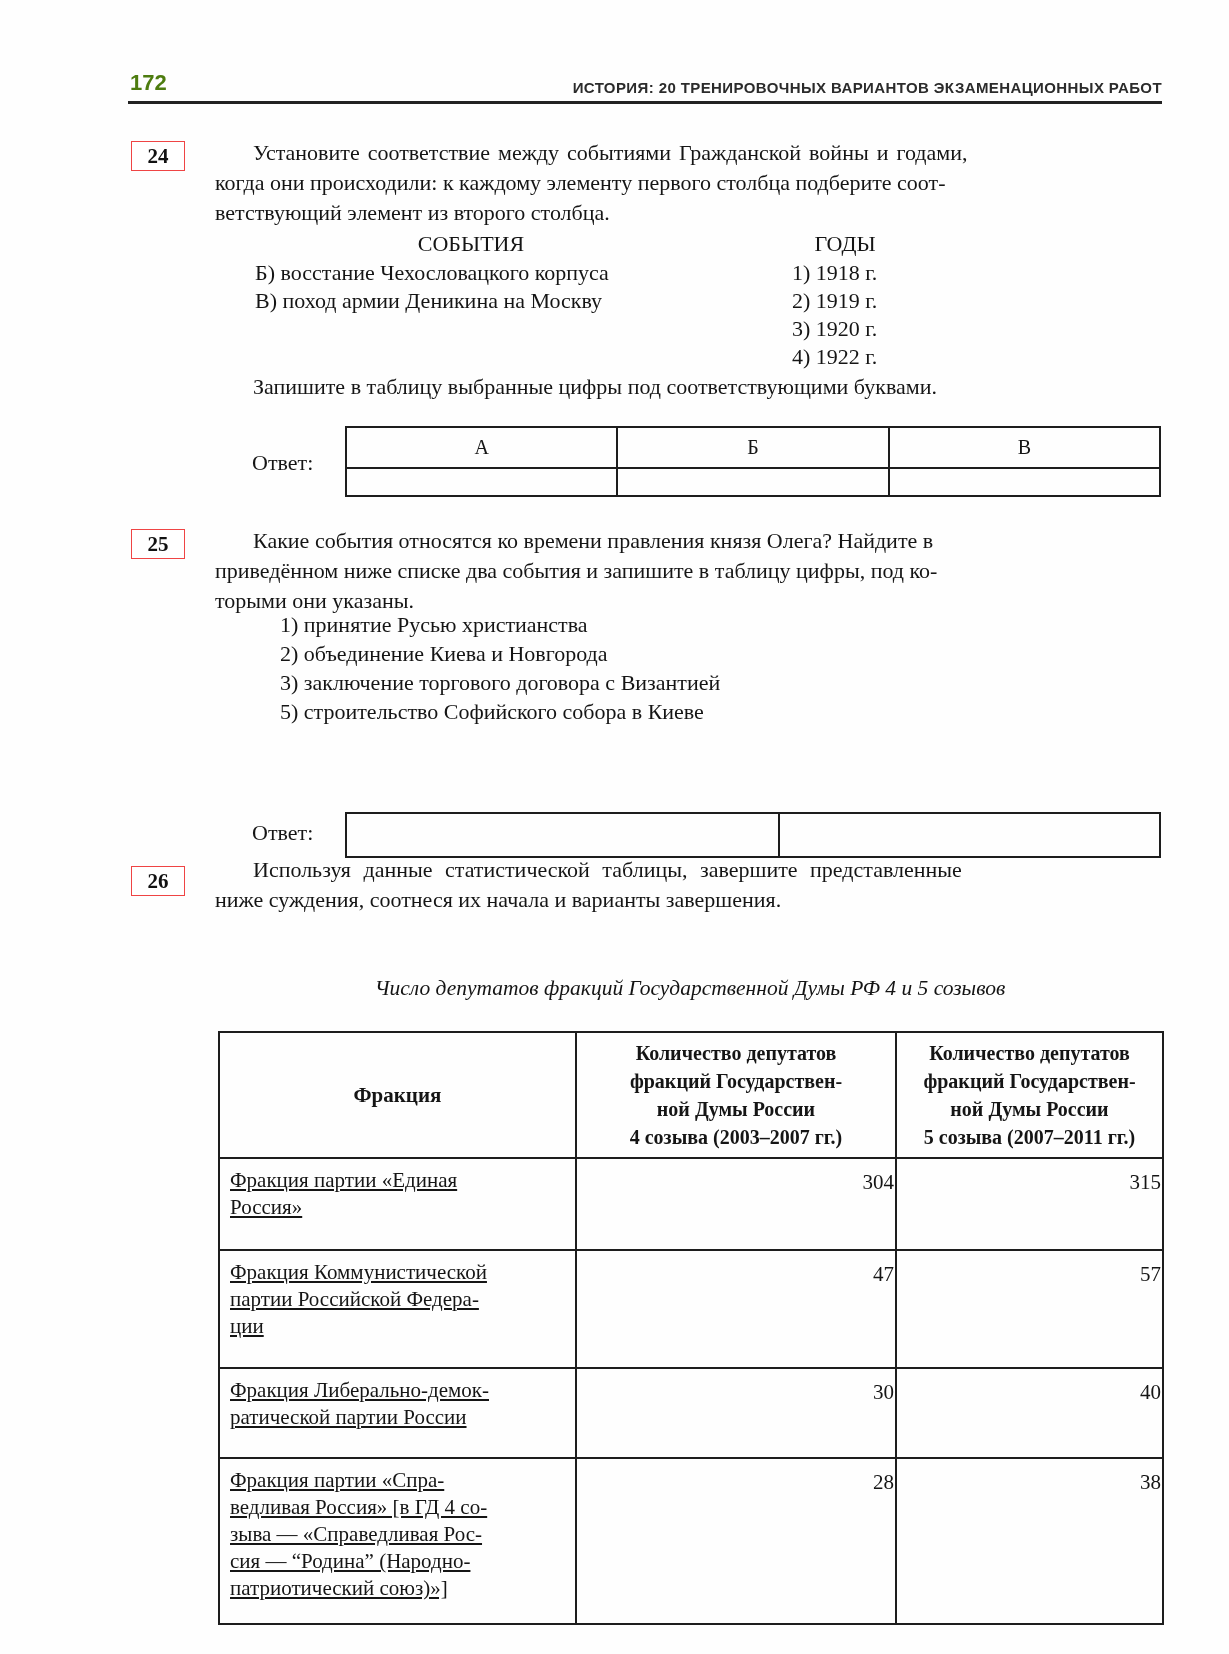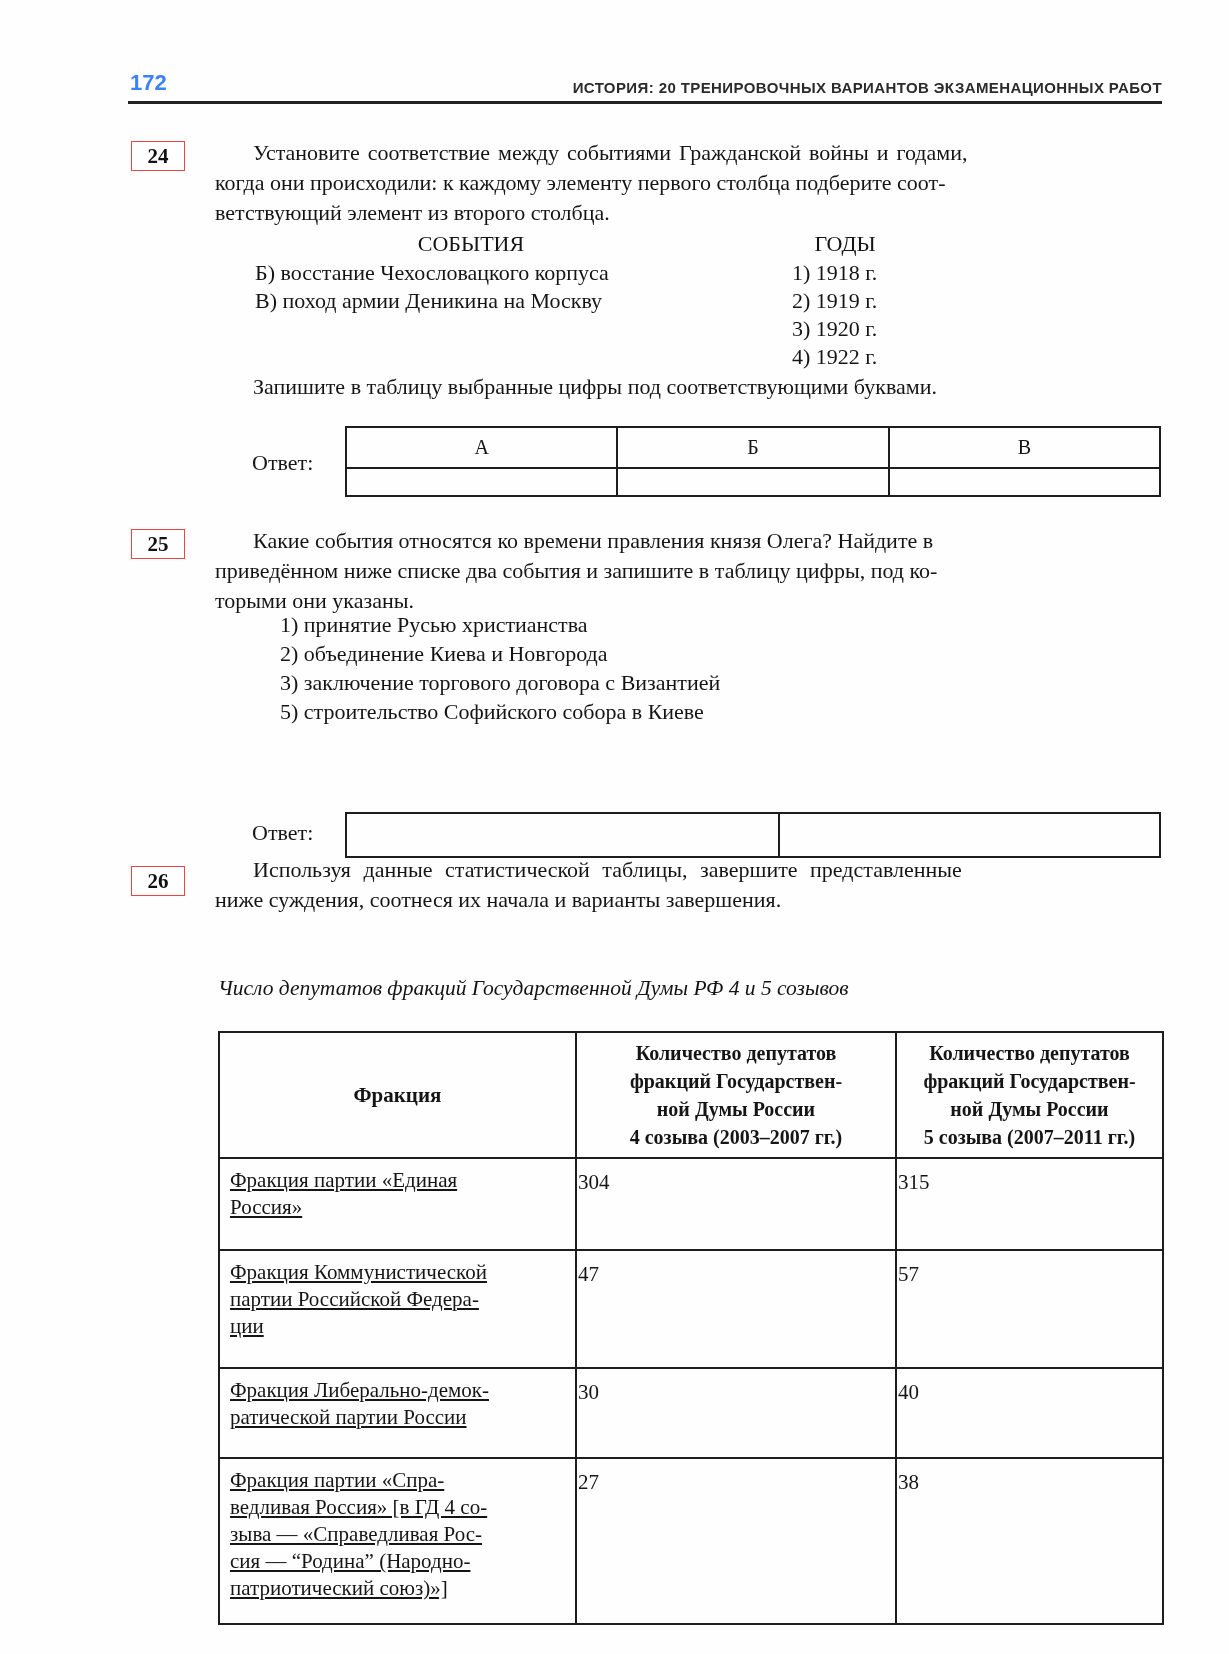--- a/index.html
+++ b/index.html
@@ -9,21 +9,21 @@
     margin:0 auto;
     background:#fefefe;
     color:#171717;
     font-family:"Liberation Serif","DejaVu Serif",serif;
     overflow:hidden;
   }
   
   .page-number{
     position:absolute;left:130px;top:70px;
     font-family:"Liberation Sans","DejaVu Sans",sans-serif;
-    font-weight:bold;font-size:22px;color:#3b82f6;
+    font-weight:bold;font-size:22px;color:#4d7c0f;
   }
   .running-head{
     position:absolute;right:67px;top:79px;
     font-family:"Liberation Sans","DejaVu Sans",sans-serif;
     font-weight:bold;font-size:15px;letter-spacing:.4px;color:#2b2b2b;
   }
   .head-rule{
     position:absolute;left:128px;top:101px;width:1034px;height:3px;
     background:#232323;
   }
@@ -44,39 +44,39 @@
   .match-col{position:absolute;font-size:22px;line-height:28px;color:#151515;margin-left:27px;}
   .match-col .col-head{text-align:center;margin-bottom:1px;}
   
   .answer-label{position:absolute;left:252px;font-size:22px;color:#151515;}
   table.ans{position:absolute;left:345px;border-collapse:collapse;table-layout:fixed;}
   table.ans td{border:2px solid #1d1d1d;text-align:center;vertical-align:middle;
     font-size:20px;color:#151515;padding:0;}
   
   .table-title{
     position:absolute;left:218px;top:976px;width:944px;
-    font-style:italic;font-size:21.5px;color:#141414;
+    text-align:center;font-style:italic;font-size:21.5px;color:#141414;
   }
   table.stats{
     position:absolute;left:218px;top:1031px;width:944px;
     border-collapse:collapse;table-layout:fixed;
     font-size:21px;color:#151515;
   }
   table.stats td,table.stats th{border:2px solid #1d1d1d;}
   table.stats th{
     font-weight:bold;font-size:20px;line-height:28px;
     text-align:center;vertical-align:middle;white-space:pre-line;padding:6px 4px;
   }
   table.stats th.fr-head{font-size:21px;}
   table.stats td.faction{
     text-align:left;vertical-align:top;white-space:pre-line;
     line-height:27px;padding:8px 16px 6px 10px;text-decoration:underline;
   }
   table.stats td.num{
-    text-align:left;vertical-align:top;padding-top:11px;font-size:21px;
+    text-align:right;vertical-align:top;padding-top:11px;font-size:21px;
   }
 </style>
 </head>
 <body>
 
 <div class="page">
 
   <div class="page-number">172</div>
   <div class="running-head">ИСТОРИЯ: 20 ТРЕНИРОВОЧНЫХ ВАРИАНТОВ ЭКЗАМЕНАЦИОННЫХ РАБОТ</div>
   <div class="head-rule"></div>
@@ -198,20 +198,20 @@
 ратической партии России</td>
         <td class="num">30</td>
         <td class="num">40</td>
       </tr>
       <tr>
         <td class="faction" style="height:150px">Фракция партии «Спра-
 ведливая Россия» [в ГД 4 со-
 зыва — «Справедливая Рос-
 сия — “Родина” (Народно-
 патриотический союз)»]</td>
-        <td class="num">27</td>
+        <td class="num">28</td>
         <td class="num">38</td>
       </tr>
     </tbody>
       </table>
   </div>
 
 </div>
 
 </body></html>

